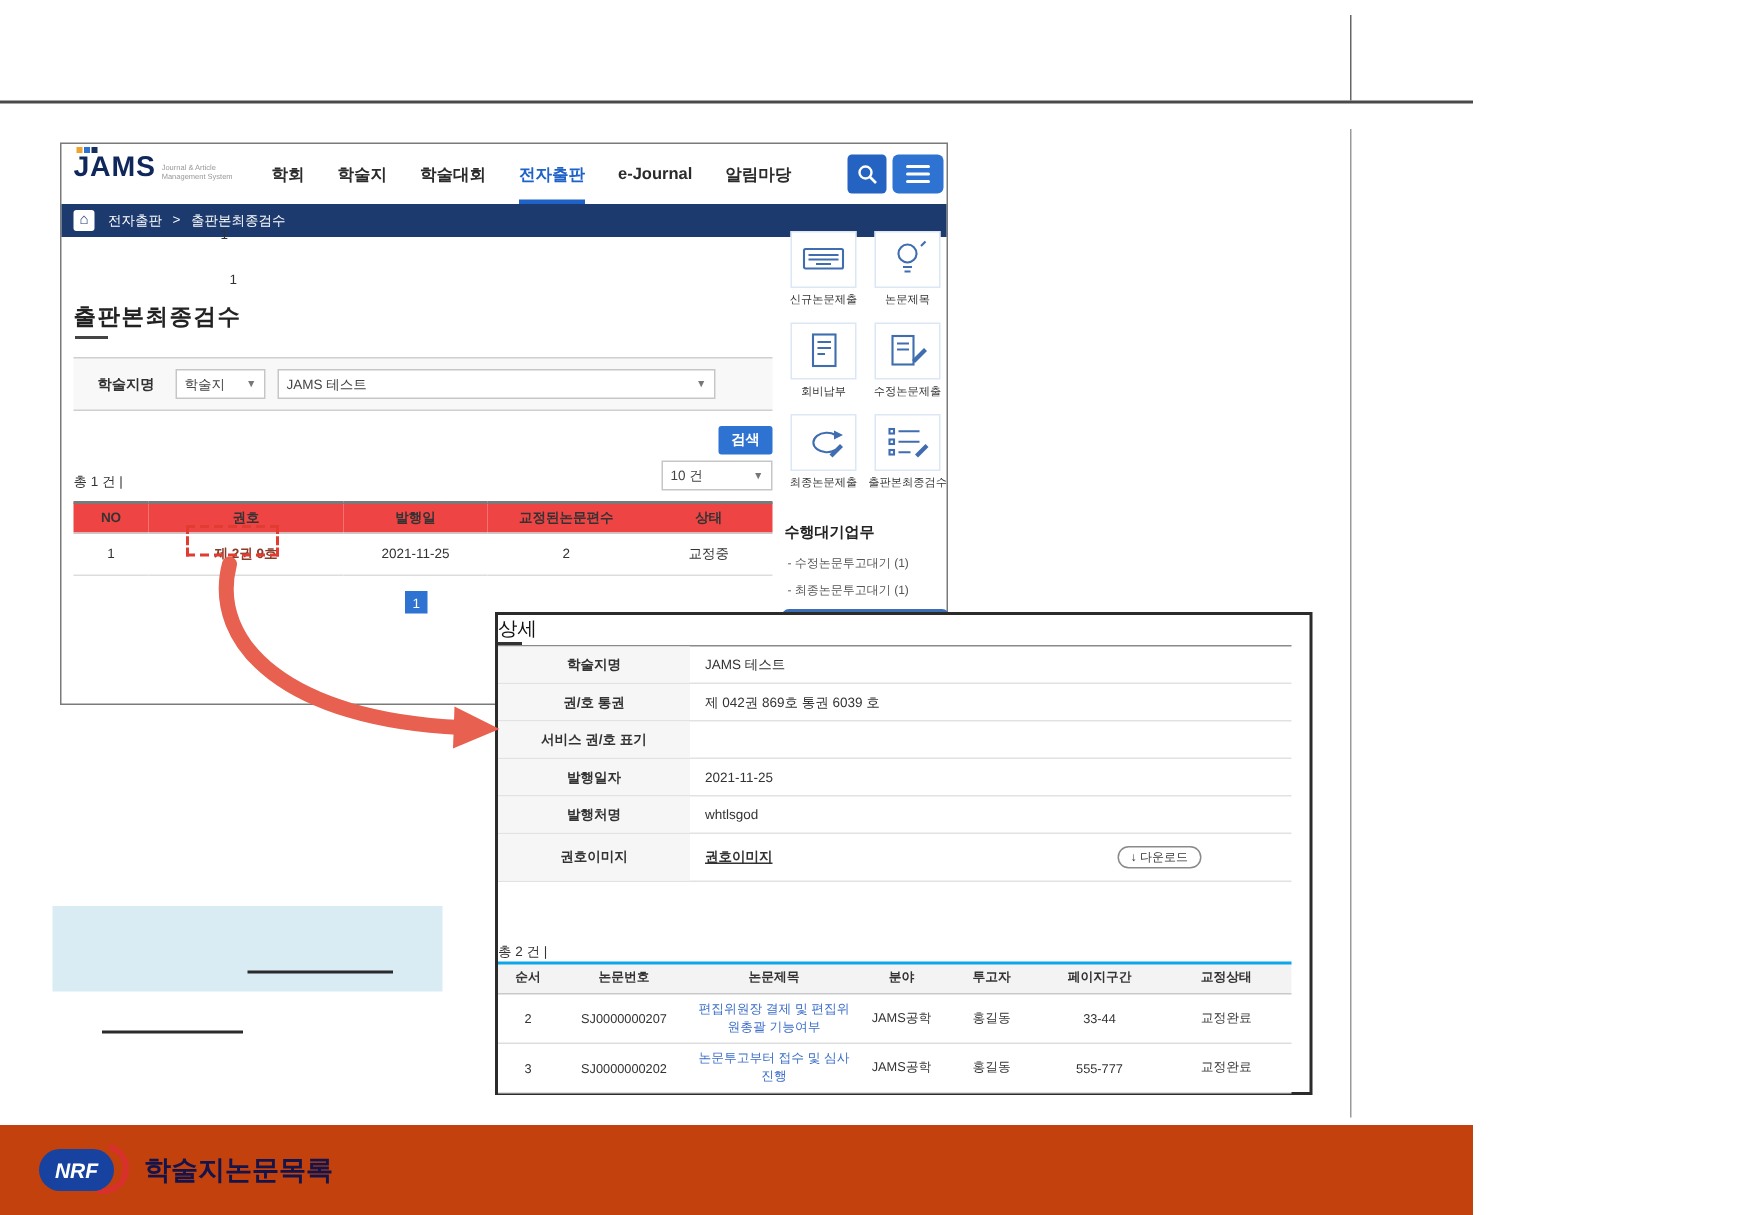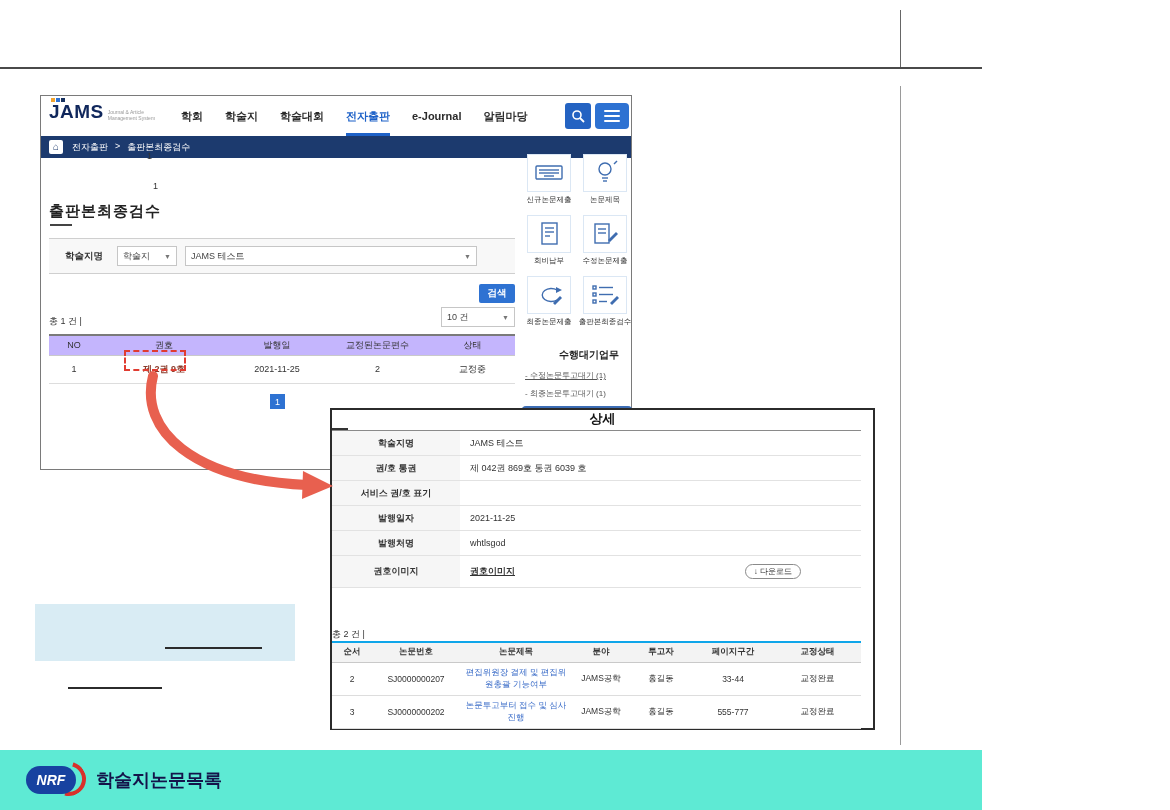--- a/index.html
+++ b/index.html
@@ -46,63 +46,63 @@
   .sel1{width:60px;margin-left:14px;}
   .sel2{width:292px;margin-left:8px;}
 
   .search-btn{left:438px;top:188px;width:36px;height:19px;background:#2e72d2;color:#fff;font-size:9.5px;font-weight:bold;display:flex;align-items:center;justify-content:center;border-radius:2px;cursor:pointer;}
 
   .list-total{left:8px;top:219px;font-size:9px;color:#333;}
   .psel{left:400px;top:211px;width:74px;}
 
   table{border-collapse:collapse;table-layout:fixed;}
   .main-tbl{left:8px;top:238px;width:466px;font-size:9px;color:#333;}
-  .main-tbl th{background:#c4b5fd;border-top:2px solid #7a7a7a;border-bottom:1px solid #c9c9c9;height:20px;font-size:9px;font-weight:normal;text-align:center;}
+  .main-tbl th{background:#ef4444;border-top:2px solid #7a7a7a;border-bottom:1px solid #c9c9c9;height:20px;font-size:9px;font-weight:bold;text-align:center;}
   .main-tbl td{height:28px;text-align:center;border-bottom:1px solid #ddd;}
   .issue-link{color:#8a3a2a;font-weight:bold;cursor:pointer;}
 
   .pager{left:229px;top:298px;width:15px;height:15px;background:#2e72d2;color:#fff;font-size:9px;display:flex;align-items:center;justify-content:center;cursor:pointer;}
 
   .qmenu{left:480px;top:58px;width:112px;display:flex;flex-wrap:wrap;}
   .qitem{width:56px;text-align:center;margin-bottom:10px;cursor:pointer;}
   .qicon{width:44px;height:38px;margin:0 auto;border:1px solid #dbe7f4;display:flex;align-items:center;justify-content:center;background:#fff;}
   .qlabel{font-size:7.5px;color:#333;margin-top:3px;white-space:nowrap;}
 
-  .pend-title{left:482px;top:252px;font-size:10px;font-weight:bold;color:#222;margin-left:36px;}
+  .pend-title{left:482px;top:252px;font-size:10px;font-weight:bold;color:#222;}
   .pend-item{left:484px;font-size:8px;color:#555;cursor:pointer;}
   .pend-box{left:480px;top:310px;width:112px;height:60px;border:2px solid #3c6db5;border-radius:5px;}
 
   
   .dash-box{left:124px;top:350px;width:62px;height:21px;border:2px dashed #e03c31;z-index:9;}
   .callout-arrow{left:135px;top:368px;width:215px;height:140px;z-index:9;pointer-events:none;}
 
   
   .detail{left:330px;top:408px;width:545px;height:322px;background:#fff;border:2px solid #2b2b2b;z-index:5;}
-  .d-title{left:8px;top:6px;font-size:13px;font-weight:bold;color:#111;text-align:center;}
+  .d-title{left:8px;top:6px;font-size:13px;font-weight:normal;color:#111;}
   .d-title-bar{left:9px;top:25px;width:16px;height:2px;background:#333;}
   .fields{left:8px;top:40px;width:529px;border-top:1px solid #8a8a8a;}
   .f-row{display:flex;border-bottom:1px solid #e2e2e2;min-height:25px;align-items:stretch;}
   .f-label{width:128px;background:#f6f6f6;font-size:9px;font-weight:bold;color:#333;display:flex;align-items:center;justify-content:center;text-align:center;}
   .f-value{flex:1;font-size:9px;color:#333;display:flex;align-items:center;padding-left:10px;}
   .f-row.tall{min-height:32px;}
   .img-link{text-decoration:underline;font-weight:bold;color:#333;cursor:pointer;}
   .dl-pill{margin-left:auto;margin-right:60px;border:1px solid #8a8a8a;border-radius:10px;padding:1px 8px;font-size:8px;color:#333;background:#fff;cursor:pointer;white-space:nowrap;}
   .d-total{left:8px;top:207px;font-size:9px;color:#333;margin-top:40px;}
   .art-tbl{left:8px;top:222px;width:529px;font-size:8.5px;color:#333;}
   .art-tbl th{background:#f3f3f3;border-top:2px solid #0ea5e9;border-bottom:1px solid #c9c9c9;height:20px;font-weight:bold;text-align:center;}
   .art-tbl td{text-align:center;border-bottom:1px solid #ddd;padding:4px 2px;}
   .paper-link{color:#3a6cc8;cursor:pointer;}
 
   
   .note-box{left:35px;top:604px;width:260px;height:57px;background:#d9ecf4;z-index:2;}
   .blank-line1{left:165px;top:647px;width:97px;height:2px;background:#2b2b2b;z-index:3;}
   .blank-line2{left:68px;top:687px;width:94px;height:2px;background:#2b2b2b;z-index:3;}
 
   
-  .footer{left:0;top:750px;width:1170px;height:60px;background:#5eead4;display:flex;align-items:center;}
+  .footer{left:0;top:750px;width:1170px;height:60px;background:#c2410c;display:flex;align-items:center;}
   .nrf{position:relative;width:62px;height:38px;margin-left:26px;}
   .nrf-body{position:absolute;left:0;top:5px;width:50px;height:28px;background:#1742a0;border-radius:14px;display:flex;align-items:center;justify-content:center;color:#fff;font-weight:bold;font-style:italic;font-size:14px;}
   .nrf-swoosh{position:absolute;right:2px;top:1px;width:34px;height:34px;border:4px solid transparent;border-right-color:#d8312b;border-bottom-color:#d8312b;border-radius:50%;transform:rotate(-30deg);}
   .org-name{font-size:18px;font-weight:bold;color:#14144a;margin-left:8px;}
 </style>
 </head>
 <body>
 
 <div class="page">
 
@@ -274,21 +274,21 @@
               <rect x="4" y="18" width="3" height="3"></rect>
               <line x1="10" y1="19.5" x2="18" y2="19.5"></line>
               <path d="M21 21 L28 14 L30 16 L23 23 Z" fill="#3f6db0" stroke="none"></path>
             </svg>
           </div>
         <div class="qlabel">출판본최종검수</div>
       </div>
     </div>
 
     <div class="inner pend-title">수행대기업무</div>
-    <div class="inner pend-item" style="top:274px;text-decoration:underline;">- 수정논문투고대기 (1)</div>
+    <div class="inner pend-item" style="top:274px;">- 수정논문투고대기 (1)</div>
     <div class="inner pend-item" style="top:292px;">- 최종논문투고대기 (1)</div>
     <div class="inner pend-box"></div>
   </div>
 
   <div class="abs dash-box"></div>
   <svg class="abs callout-arrow" viewBox="0 0 215 140">
     <path d="M18 8 C 4 62, 58 112, 172 117" fill="none" stroke="#e8604f" stroke-width="10" stroke-linecap="round"></path>
     <polygon points="168,103 198,118 167,131" fill="#e8604f"></polygon>
   </svg>
 

